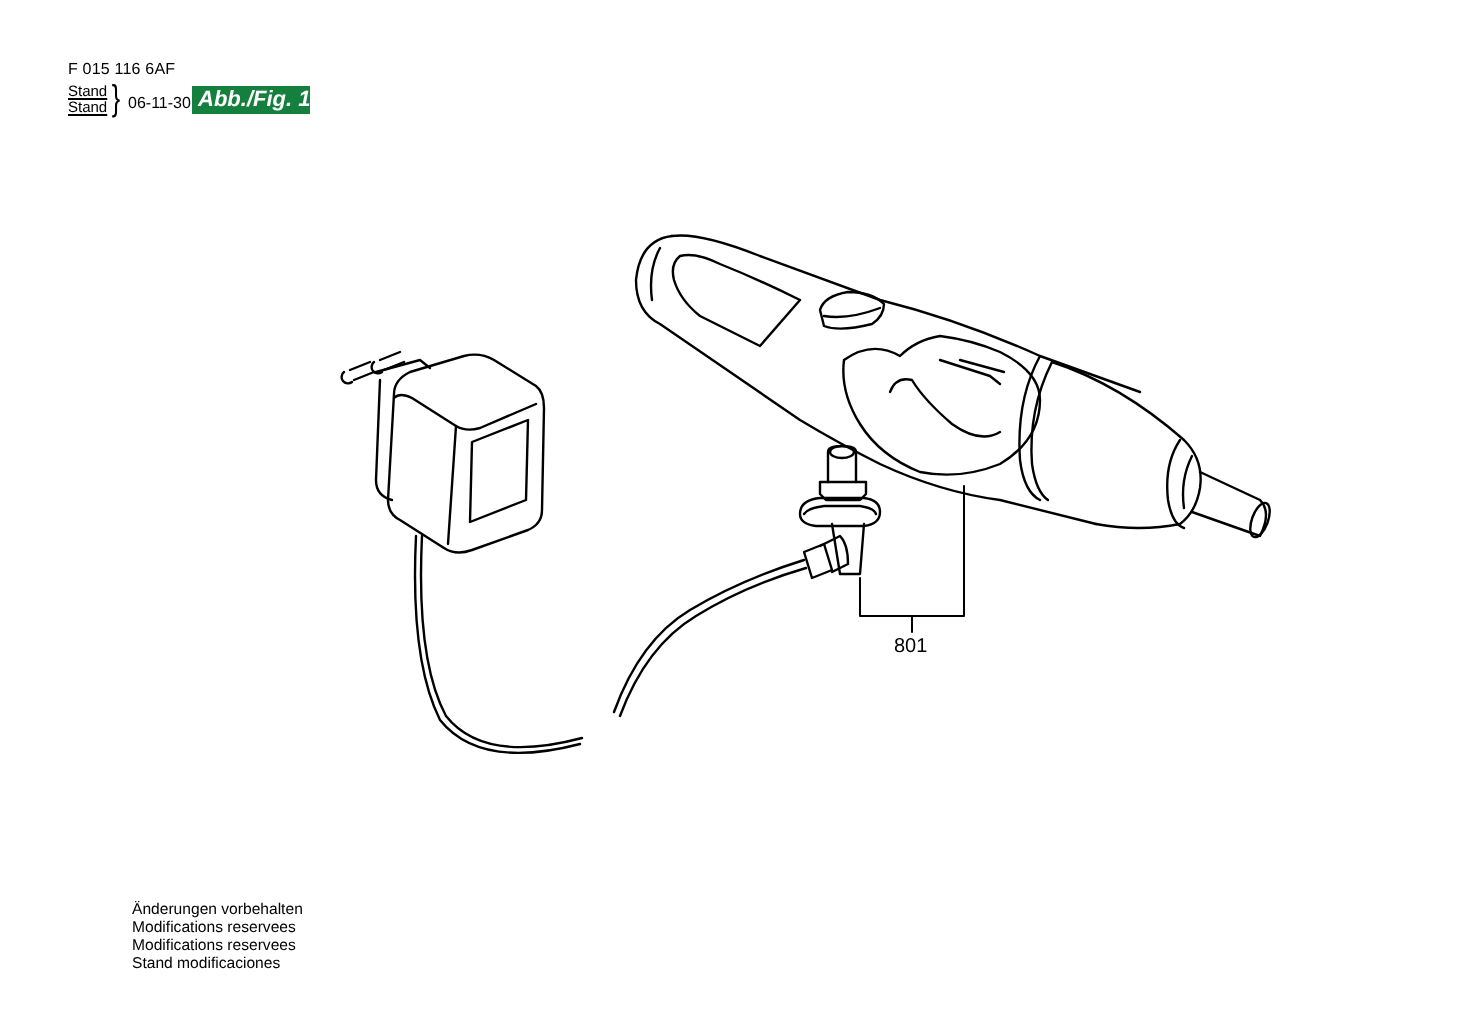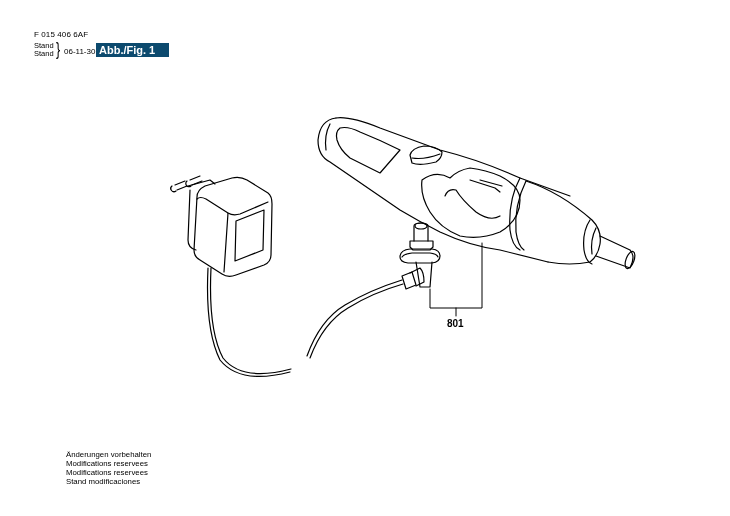--- a/index.html
+++ b/index.html
@@ -1,31 +1,31 @@
 <!DOCTYPE html>
 <html><head>
 <meta charset="utf-8">
 <style>
   html, body { margin:0; padding:0; background:#ffffff; }
   body { width:730px; height:516px; position:relative; overflow:hidden; font-family:"Liberation Sans", sans-serif; color:#000; }
   .abs { position:absolute; }
   .docnum { left:34px; top:30px; font-size:8px; letter-spacing:0.1px; }
-  .stand { left:34px; top:42px; font-size:7.5px; line-height:8px; }
+  .stand { left:34px; top:42px; font-size:7.5px; line-height:8px;text-decoration:underline; }
   .brace { left:55px; top:40px; font-size:18px; line-height:18px; font-weight:normal; transform:scaleX(0.7); }
   .date { left:64px; top:47px; font-size:8px; }
-  .figlabel { left:96px; top:43px; background:#0c4a6e; color:#fff; font-weight:bold; font-size:11px; padding:1px 14px 1px 3px; line-height:12px; }
+  .figlabel { left:96px; top:43px; background:#15803d; color:#fff; font-weight:bold; font-size:11px; padding:1px 0 1px 3px; line-height:12px;font-style:italic; }
   .notes { left:34px; top:450px; font-size:7.8px; line-height:9px; }
   .notes div { white-space:nowrap;margin-left:32px; }
-  .callout { left:447px; top:318px; font-size:10px; font-weight:bold; }
+  .callout { left:447px; top:318px; font-size:10px; font-weight:normal; }
   svg { position:absolute; left:0; top:0; }
 </style>
 </head>
 <body>
 
-<div class="abs docnum">F 015 406 6AF</div>
+<div class="abs docnum">F 015 116 6AF</div>
 <div class="abs stand">
   <div>Stand</div>
   <div>Stand</div>
 </div>
 <div class="abs brace">}</div>
 <div class="abs date">06-11-30</div>
 <div class="abs figlabel">Abb./Fig. 1</div>
 
 <svg width="730" height="516" viewBox="0 0 730 516" fill="none" stroke="#000" stroke-width="1.2" stroke-linejoin="round" stroke-linecap="round">
 

